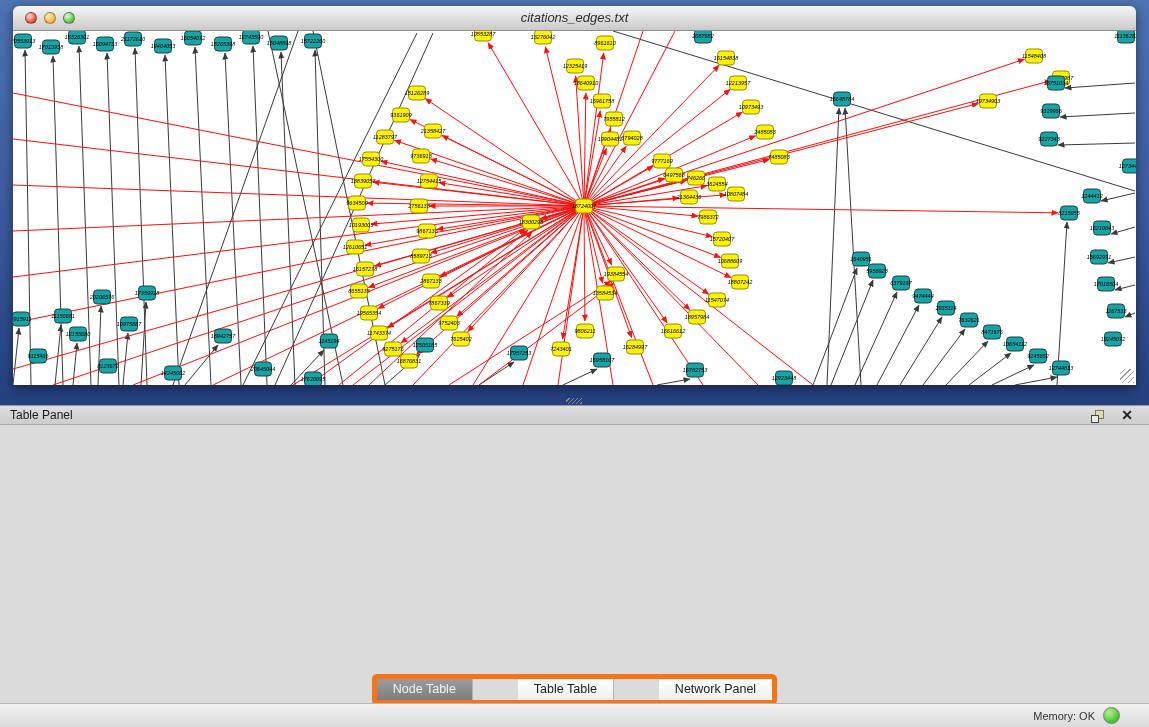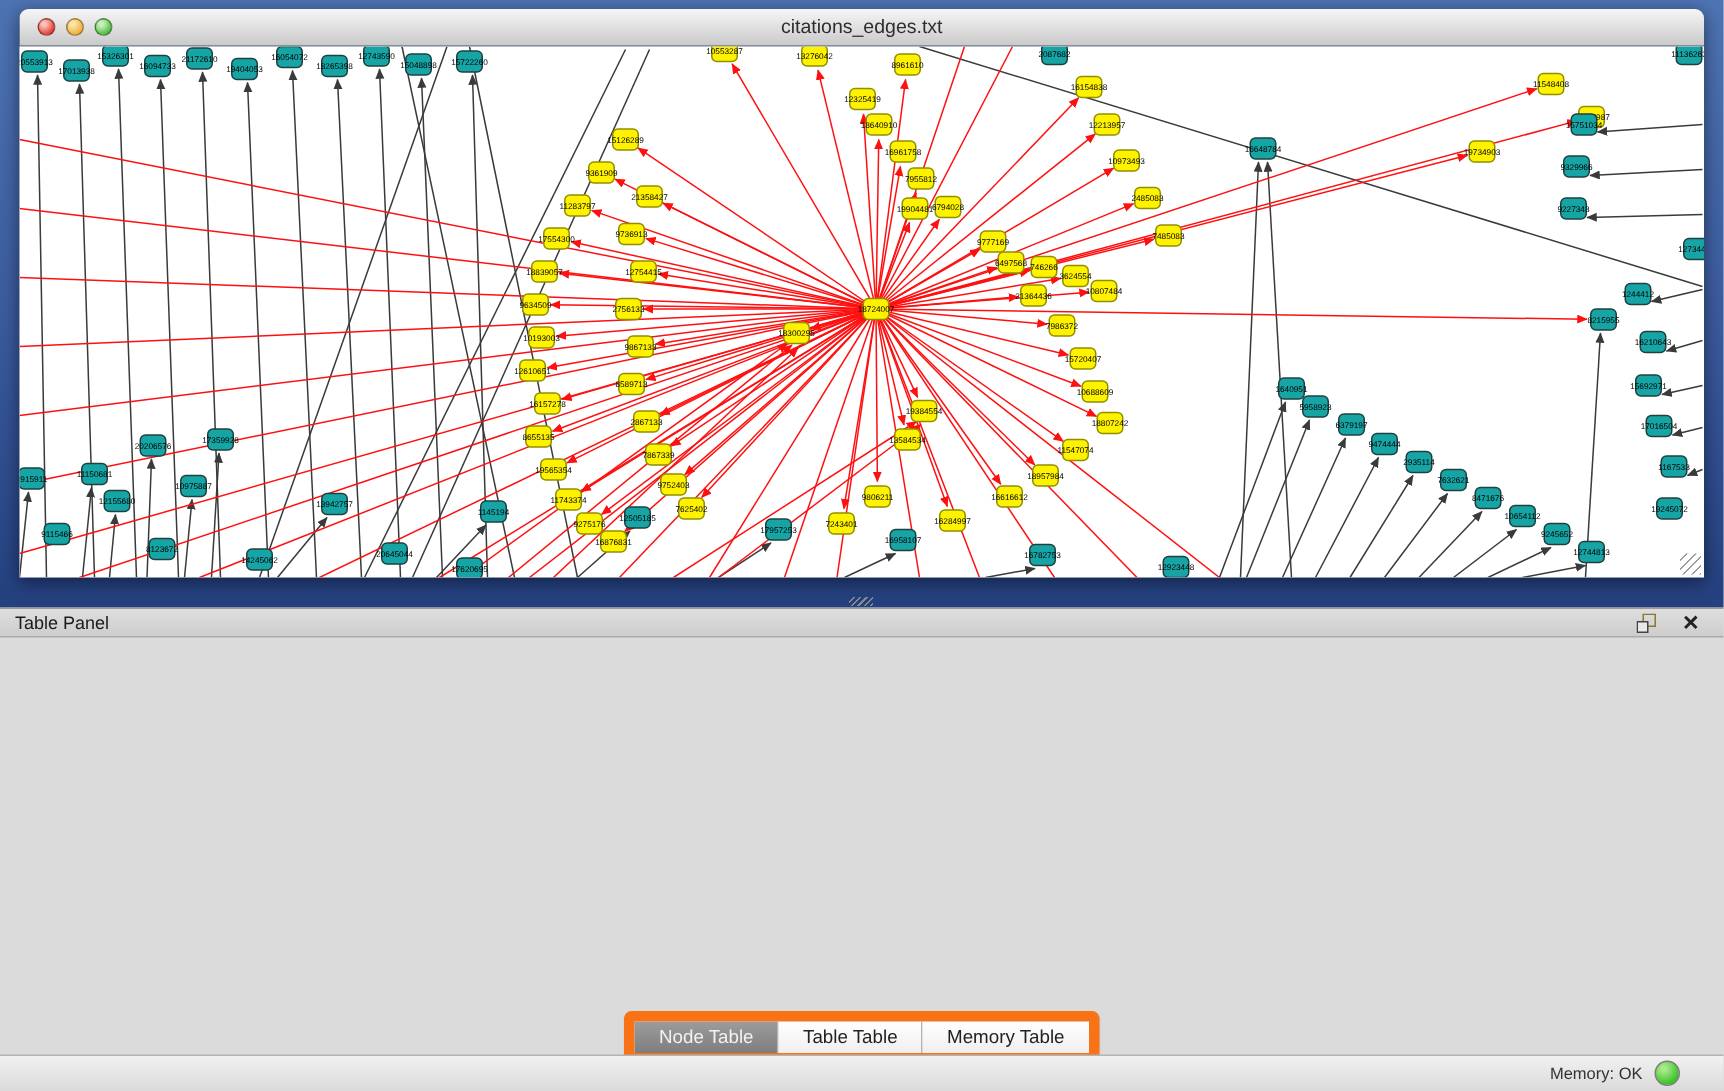--- a/index.html
+++ b/index.html
@@ -1,20 +1,20 @@
 <!DOCTYPE html>
 <html><head>
 <meta charset="utf-8">
 <style>
   html,body{margin:0;padding:0;}
   body{width:1149px;height:727px;position:relative;overflow:hidden;
        font-family:"Liberation Sans",sans-serif;background:#DBDBDB;}
   
   .desktop{position:absolute;left:0;top:0;width:1149px;height:405px;
-           background:linear-gradient(180deg,#4E74B4 0%,#3A5A9E 55%,#24407F 100%);}
+           background:linear-gradient(180deg,#4E74B4 0%,#3A5A9E 55%,#24407F 100%);font-style:italic;}
   .net-window{position:absolute;left:13px;top:6px;width:1123px;height:379px;
               border-radius:6px 6px 0 0;box-shadow:0 3px 12px rgba(0,0,0,.5);}
   .titlebar{height:24px;border-radius:6px 6px 0 0;
             background:linear-gradient(#F6F6F6,#CACACA);border-bottom:1px solid #8E8E8E;
             position:relative;}
   .win-title{text-align:center;font-size:13px;color:#2E2E2E;line-height:24px;}
   .lights{position:absolute;left:12px;top:6px;display:flex;gap:7px;}
   .light{width:12px;height:12px;border-radius:50%;border:1px solid rgba(0,0,0,.35);box-sizing:border-box;}
   .light.red{background:radial-gradient(circle at 35% 30%,#FBC0B8 15%,#E4473A 70%);}
   .light.yellow{background:radial-gradient(circle at 35% 30%,#FCE3A8 15%,#F2B33F 70%);}
@@ -26,22 +26,22 @@
   
   .tp-header{position:absolute;left:0;top:405px;width:1149px;height:20px;
              background:linear-gradient(#DEDEDE,#CDCDCD);border-top:1px solid #9A9A9A;
              border-bottom:1px solid #ABABAB;box-sizing:border-box;}
   .tp-title{position:absolute;left:10px;top:2px;font-size:12px;color:#1A1A1A;}
   .tp-float{position:absolute;right:44px;top:3px;width:14px;height:13px;}
   .tp-close{position:absolute;right:16px;top:1px;font-size:14px;font-weight:bold;color:#222;line-height:17px;}
   .panel-body{position:absolute;left:0;top:426px;width:1149px;height:277px;background:#DBDBDB;}
   
   .tabsbar{position:absolute;left:0;top:674px;width:1149px;height:22px;display:flex;justify-content:center;}
-  .seg{display:flex;border:7px solid #f97316;border-radius:5px;overflow:hidden;height:21px;
-       box-shadow:0 1px 1px rgba(0,0,0,.15);}
+  .seg{display:flex;border:5px solid #f97316;border-radius:5px;overflow:hidden;height:21px;
+       box-shadow:0 1px 1px rgba(0,0,0,.15);gap:45px;}
   .seg-btn{font-size:12.5px;padding:0 16px;line-height:21px;background:linear-gradient(#FFFFFF,#EFEFEF);
            color:#222;border-right:1px solid #B5B5B5;}
   .seg-btn:last-child{border-right:none;}
   .seg-btn.sel{background:linear-gradient(#9C9C9C,#7E7E7E);color:#F2F2F2;}
   
   .statusbar{position:absolute;left:0;top:703px;width:1149px;height:24px;
              background:linear-gradient(#F1F1F1,#DADADA);border-top:1px solid #B4B4B4;box-sizing:border-box;
              display:flex;align-items:center;justify-content:flex-end;padding-right:29px;gap:8px;}
   .mem-label{font-size:11px;color:#333;}
   .mem-dot{width:15px;height:15px;border-radius:50%;border:1px solid #7E7E7E;
@@ -686,20 +686,20 @@
 </div>
 
 <div class="panel-body">
   
 </div>
 
 <div class="tabsbar">
   <div class="seg" id="seg">
       <div class="seg-btn sel">Node Table</div>
       <div class="seg-btn">Table Table</div>
-      <div class="seg-btn">Memory Table</div>
+      <div class="seg-btn">Network Panel</div>
     </div>
 </div>
 
 <div class="statusbar">
   <span class="mem-label">Memory: OK</span>
   <span class="mem-dot"></span>
 </div>
 
 </body></html>

